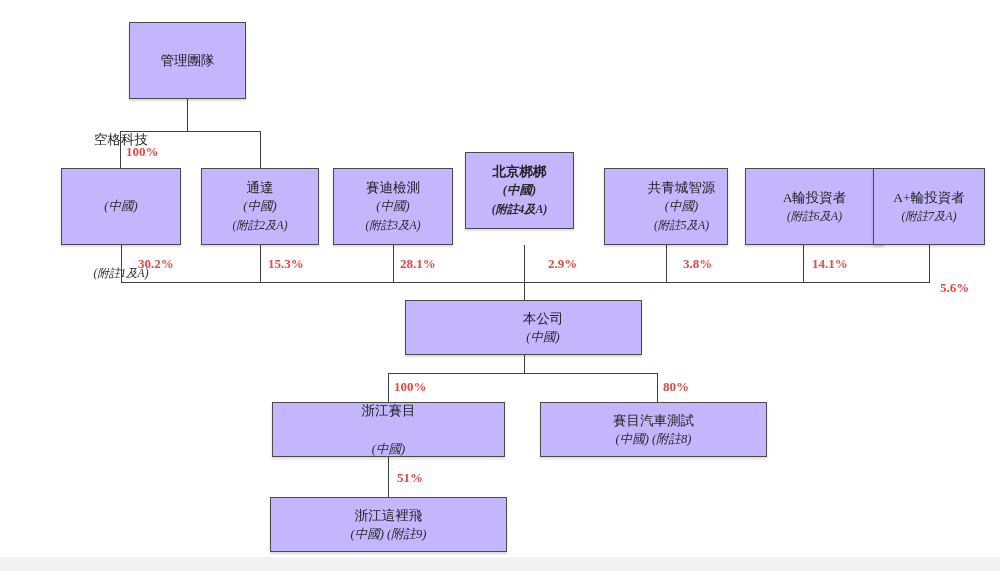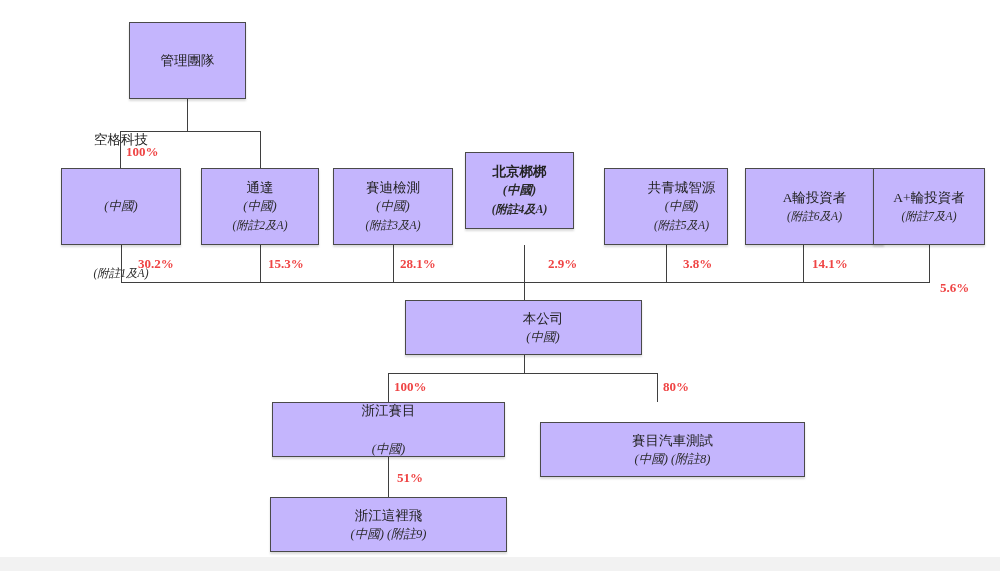--- a/index.html
+++ b/index.html
@@ -138,21 +138,21 @@
 
   <div class="box" style="left:405px; top:300px; width:237px; height:55px;padding-left:39px;">
     <div class="t">本公司</div>
     <div class="sub">(中國)</div>
   </div>
 
   <div class="box" style="left:272px; top:402px; width:233px; height:55px;gap:20px;">
     <div class="t">浙江賽目</div>
     <div class="sub">(中國)</div>
   </div>
-  <div class="box" style="left:540px; top:402px; width:265px; height:55px;margin-top:20px;">
+  <div class="box" style="left:540px; top:402px; width:227px; height:55px;">
     <div class="t">賽目汽車測試</div>
     <div class="sub">(中國) (附註8)</div>
   </div>
 
   <div class="box" style="left:270px; top:497px; width:237px; height:55px;">
     <div class="t">浙江這裡飛</div>
     <div class="sub">(中國) (附註9)</div>
   </div>
 
   <div class="footer-strip"></div>

